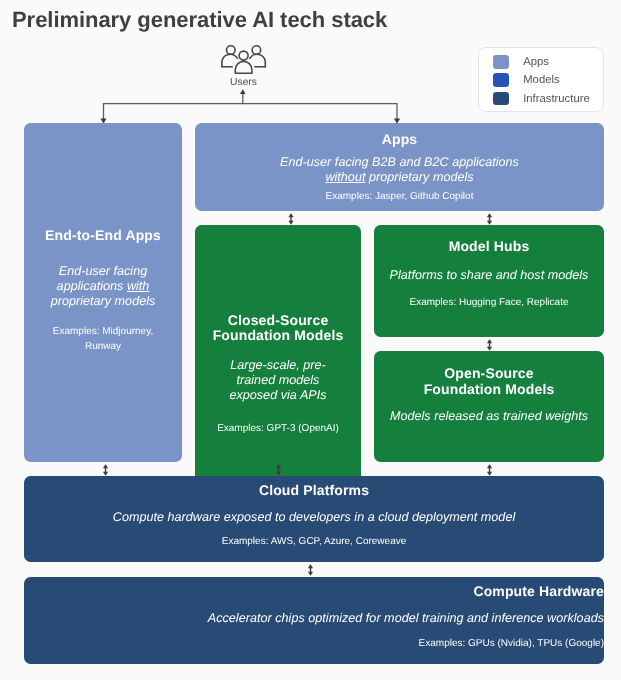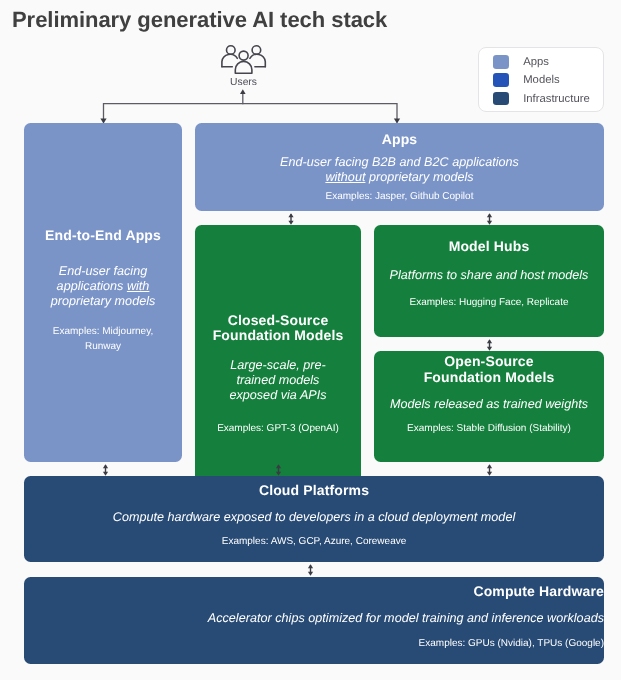--- a/index.html
+++ b/index.html
@@ -156,21 +156,20 @@
 
   <div class="abs box models-bg" id="box-hubs">
     <div class="b-title">Model Hubs</div>
     <div class="b-desc gap1">Platforms to share and host models</div>
     <div class="b-ex gap2">Examples: Hugging Face, Replicate</div>
   </div>
 
   <div class="abs box models-bg" id="box-open">
     <div class="b-title">Open-Source Foundation Models</div>
     <div class="b-desc gap1">Models released as trained weights</div>
-    <div class="b-ex gap2">Examples: Stable Diffusion (Stability)</div>
   </div>
 
   <div class="abs box infra-bg" id="box-cloud">
     <div class="b-title">Cloud Platforms</div>
     <div class="b-desc gap1">Compute hardware exposed to developers in a cloud deployment model</div>
     <div class="b-ex gap2">Examples: AWS, GCP, Azure, Coreweave</div>
   </div>
 
   <div class="abs box infra-bg" id="box-hw">
     <div class="b-title">Compute Hardware</div>

